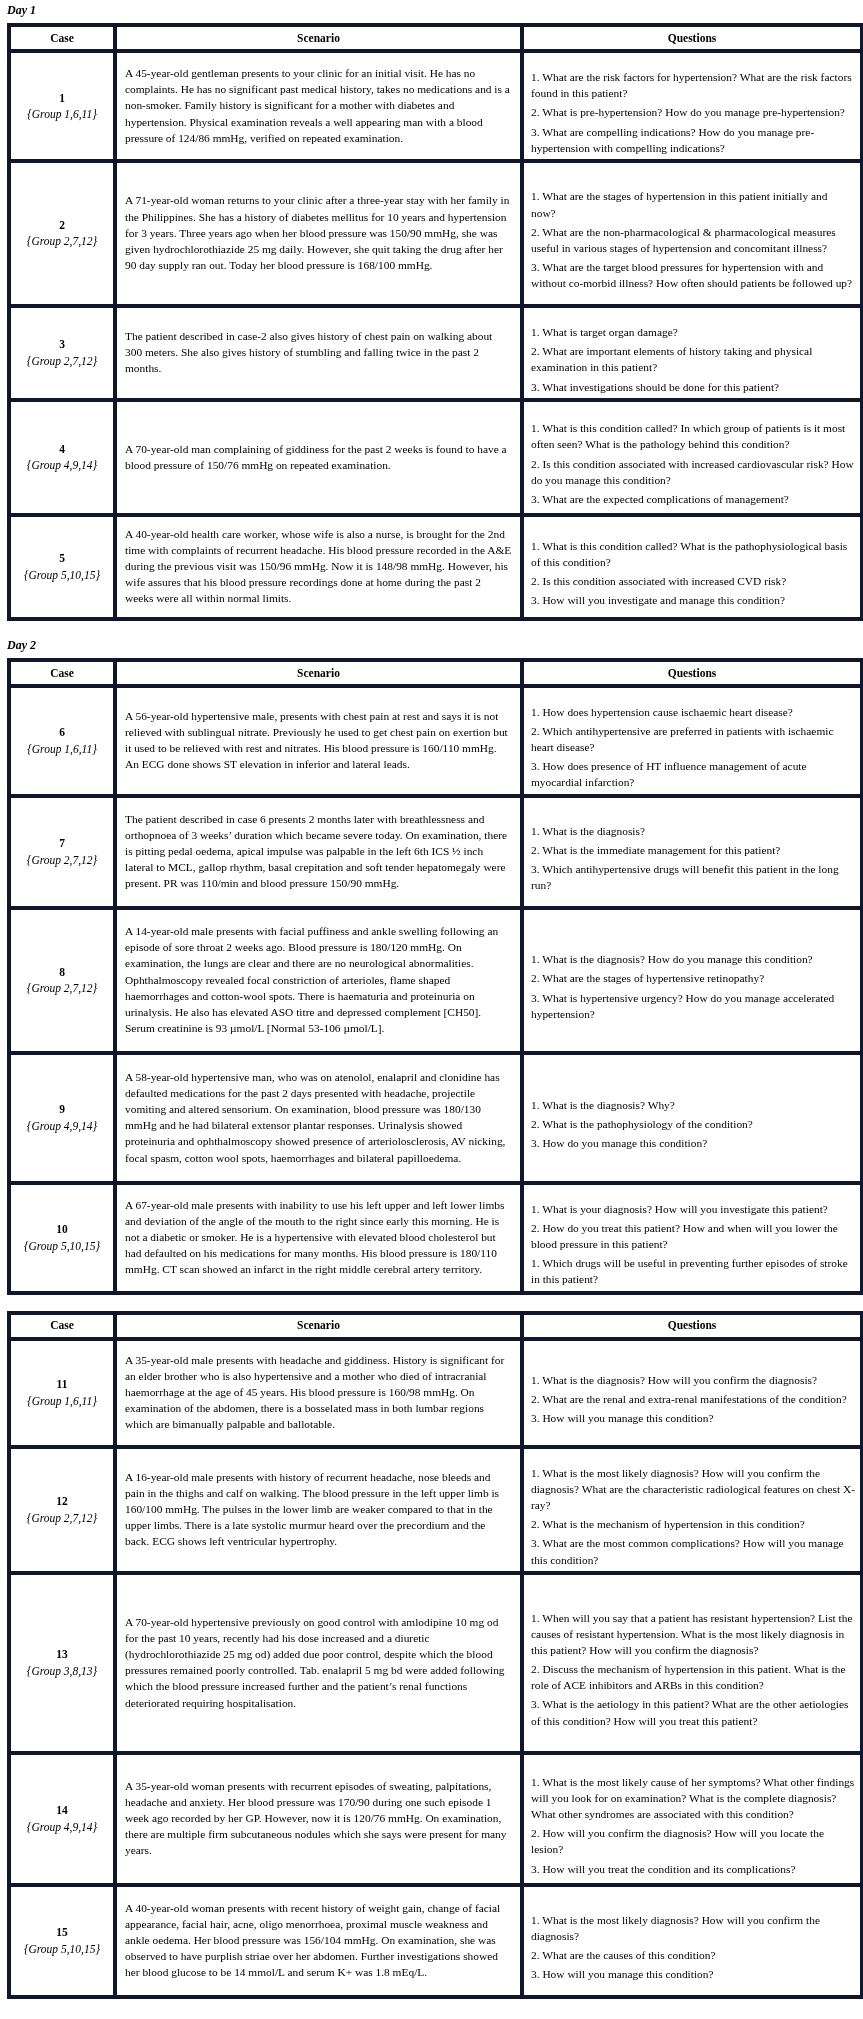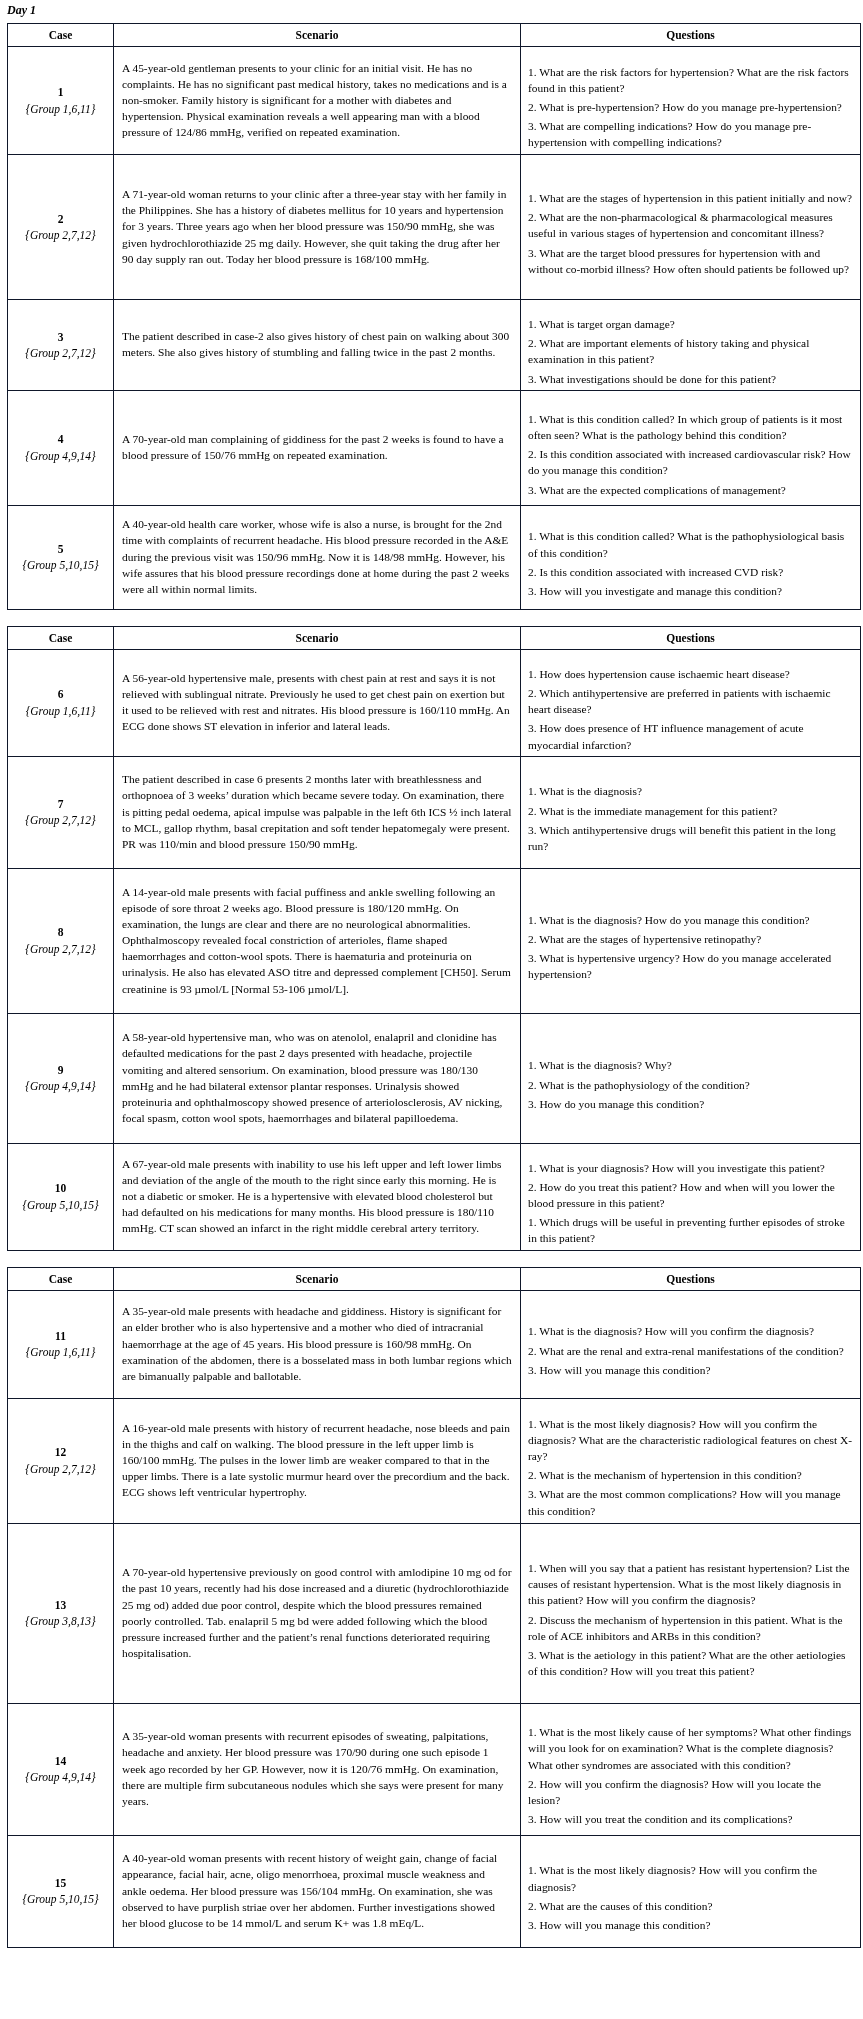--- a/index.html
+++ b/index.html
@@ -20,21 +20,21 @@
     line-height: 16px;
     font-style: italic;
   }
   .day-section { margin-bottom: 16px; }
   table.cases {
     border-collapse: collapse;
     width: 853px;
     table-layout: fixed;
   }
   table.cases th, table.cases td {
-    border: 1px solid #0f172a;
+    border: 4px solid #0f172a;
     vertical-align: middle;
   }
   table.cases th {
     font-weight: bold;
     font-size: 11.5px;
     height: 22px;
     text-align: center;
     padding: 0 4px;
   }
   col.c-case { width: 106px; }
@@ -130,20 +130,21 @@
             <div class="q-item">1. What is this condition called? What is the pathophysiological basis of this condition?</div>
             <div class="q-item">2. Is this condition associated with increased CVD risk?</div>
             <div class="q-item">3. How will you investigate and manage this condition?</div>
           </td>
         </tr>
       </tbody>
     </table>
   </section>
 
   <section class="day-section">
+    <div class="day-heading">Day 2</div>
     <table class="cases">
       <colgroup>
           <col class="c-case">
           <col class="c-scen">
           <col class="c-q">
         </colgroup>
       <thead>
         <tr>
           <th>Case</th>
           <th>Scenario</th>

